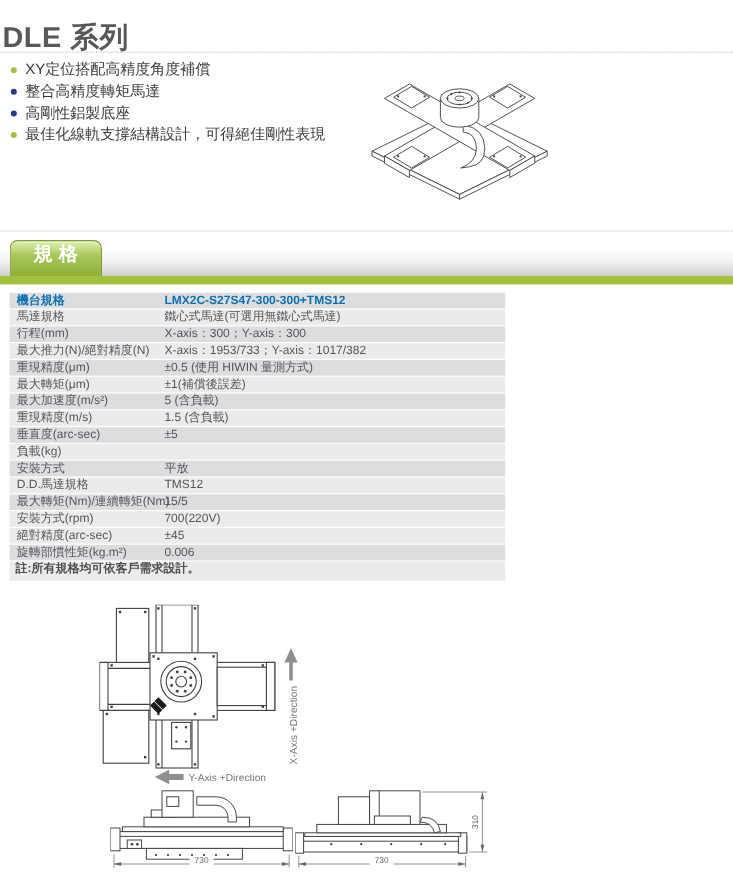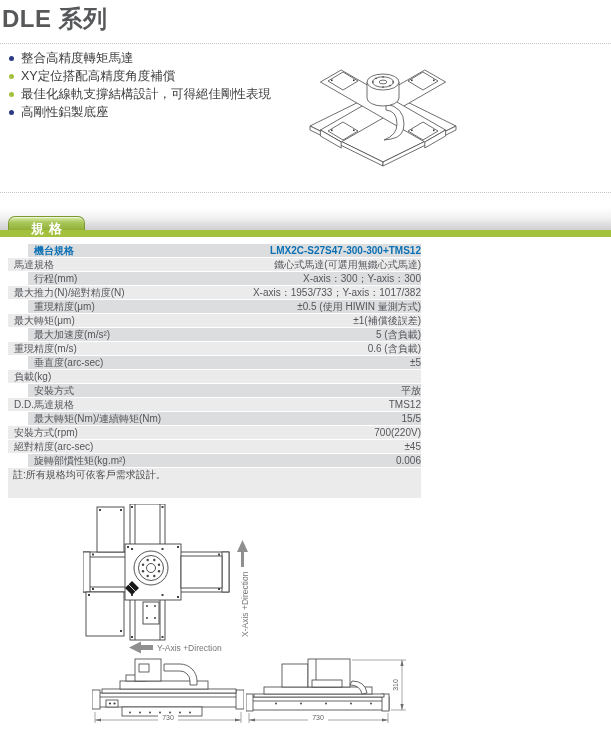--- a/index.html
+++ b/index.html
@@ -1,65 +1,65 @@
 <!DOCTYPE html>
 <html><head>
 <meta charset="utf-8">
 <style>
   *{margin:0;padding:0;box-sizing:border-box;}
   html,body{width:611px;height:735px;}
   body{position:relative;background:#fff;overflow:hidden;
        font-family:"Liberation Sans","DejaVu Sans",sans-serif;}
-  .page-title{position:absolute;top:3px;left:2px;font-size:24px;font-weight:bold;
+  .page-title{position:absolute;top:15px;left:2px;font-size:24px;font-weight:bold;
               color:#57585a;letter-spacing:.5px;}
   .page-title .serif{font-family:"DejaVu Serif","Liberation Serif",serif;margin-left:7px;}
   .dotline{position:absolute;left:0;width:611px;height:0;border-top:1px dotted #c5c5c5;}
   #dot1{top:43px;} #dot2{top:192px;}
   .feature-list{position:absolute;top:49px;left:9px;}
   .feat{height:18px;line-height:18px;font-size:12.5px;color:#3c3c3c;white-space:nowrap;}
   .bullet{display:inline-block;width:5px;height:5px;border-radius:50%;margin-right:7px;vertical-align:1.5px;}
   #product-svg{position:absolute;top:50px;left:298px;}
   .tab-strip{position:absolute;top:199px;left:0;width:611px;height:38px;}
   .strip-grad{position:absolute;top:9px;left:0;right:0;height:22px;
               background:linear-gradient(to bottom,#ffffff 0%,#f1f1f1 45%,#cfcfcf 100%);}
   .strip-bar{position:absolute;bottom:0;left:0;right:0;height:7px;background:#a4c13e;}
-  .tab{position:absolute;left:8px;bottom:7px;width:77px;height:14px;line-height:24px;
-       text-align:center;color:#fff;font-size:13px;font-weight:bold;letter-spacing:5px;text-indent:5px;
+  .tab{position:absolute;left:8px;bottom:7px;width:77px;height:30px;line-height:24px;
+       text-align:center;color:#fff;font-size:16px;font-weight:bold;letter-spacing:5px;text-indent:5px;
        background:linear-gradient(to bottom,#dff0b2 0%,#aac85b 40%,#90b038 100%);
        border:1px solid #7d9a31;border-bottom:none;border-radius:7px 7px 0 0;
        box-shadow:inset 0 1px 0 rgba(255,255,255,.55);cursor:pointer;}
   .spec-table{position:absolute;top:244px;left:8px;width:413px;}
   .spec-row{display:flex;height:13px;margin-bottom:1px;font-size:10px;line-height:13px;color:#55565a;}
-  .spec-row.odd{background:#dcddde;margin-left:20px;}
+  .spec-row.odd{background:#dcddde;}
   .spec-row.even{background:#ebebec;}
   .spec-row.highlight .cl,.spec-row.highlight .cv{color:#0a70b5;font-weight:bold;}
   .cl{width:129px;padding-left:6px;white-space:nowrap;}
-  .cv{flex:1;white-space:nowrap;text-align:right;}
-  .spec-note{height:30px;background:#ebebec;font-size:10px;line-height:14px;
-             padding-left:5px;color:#4e4e50;}
+  .cv{flex:1;white-space:nowrap;}
+  .spec-note{height:16px;background:#ebebec;font-size:10px;line-height:14px;
+             padding-left:5px;color:#4e4e50;font-weight:bold;}
   #plan-svg{position:absolute;top:504px;left:83px;}
   #side1-svg{position:absolute;top:656px;left:92px;}
   #side2-svg{position:absolute;top:656px;left:246px;}
   svg{display:block;}
   svg text{font-family:"Liberation Sans","DejaVu Sans",sans-serif;}
 </style>
 </head>
 <body>
 
 <div class="page-title">
   <span>DLE</span><span class="serif">系列</span>
 </div>
 
 <div class="dotline" id="dot1"></div>
 
 <div class="feature-list">
+    <div class="feat"><span class="bullet" style="background: rgb(163, 193, 60);"></span><span>XY定位搭配高精度角度補償</span></div>
     <div class="feat"><span class="bullet" style="background: rgb(44, 58, 133);"></span><span>整合高精度轉矩馬達</span></div>
-    <div class="feat"><span class="bullet" style="background: rgb(163, 193, 60);"></span><span>XY定位搭配高精度角度補償</span></div>
+    <div class="feat"><span class="bullet" style="background: rgb(44, 58, 133);"></span><span>高剛性鋁製底座</span></div>
     <div class="feat"><span class="bullet" style="background: rgb(163, 193, 60);"></span><span>最佳化線軌支撐結構設計，可得絕佳剛性表現</span></div>
-    <div class="feat"><span class="bullet" style="background: rgb(44, 58, 133);"></span><span>高剛性鋁製底座</span></div>
   </div>
 
 <svg id="product-svg" width="168" height="118" viewBox="0 0 168 118">
   <g fill="#ffffff" stroke="#4a4a4a" stroke-width="0.8" stroke-linejoin="round">
     <polygon points="12,76 85,40 158,76 85,112"></polygon>
     <polygon points="12,76 85,112 85,116 12,80"></polygon>
     <polygon points="158,76 85,112 85,116 158,80"></polygon>
     <polygon points="126.8,20 147.6,32 43.2,92 22.4,80"></polygon>
     <polygon points="22.4,80 43.2,92 43.2,98 22.4,86"></polygon>
     <polygon points="43.2,20 22.4,32 126.8,92 147.6,80"></polygon>
@@ -125,21 +125,21 @@
     <div class="spec-row even">
       <div class="cl">最大轉矩(μm)</div>
       <div class="cv">±1(補償後誤差)</div>
     </div>
     <div class="spec-row odd">
       <div class="cl">最大加速度(m/s²)</div>
       <div class="cv">5 (含負載)</div>
     </div>
     <div class="spec-row even">
       <div class="cl">重現精度(m/s)</div>
-      <div class="cv">0.6 (含負載)</div>
+      <div class="cv">1.5 (含負載)</div>
     </div>
     <div class="spec-row odd">
       <div class="cl">垂直度(arc-sec)</div>
       <div class="cv">±5</div>
     </div>
     <div class="spec-row even">
       <div class="cl">負載(kg)</div>
     </div>
     <div class="spec-row odd">
       <div class="cl">安裝方式</div>

